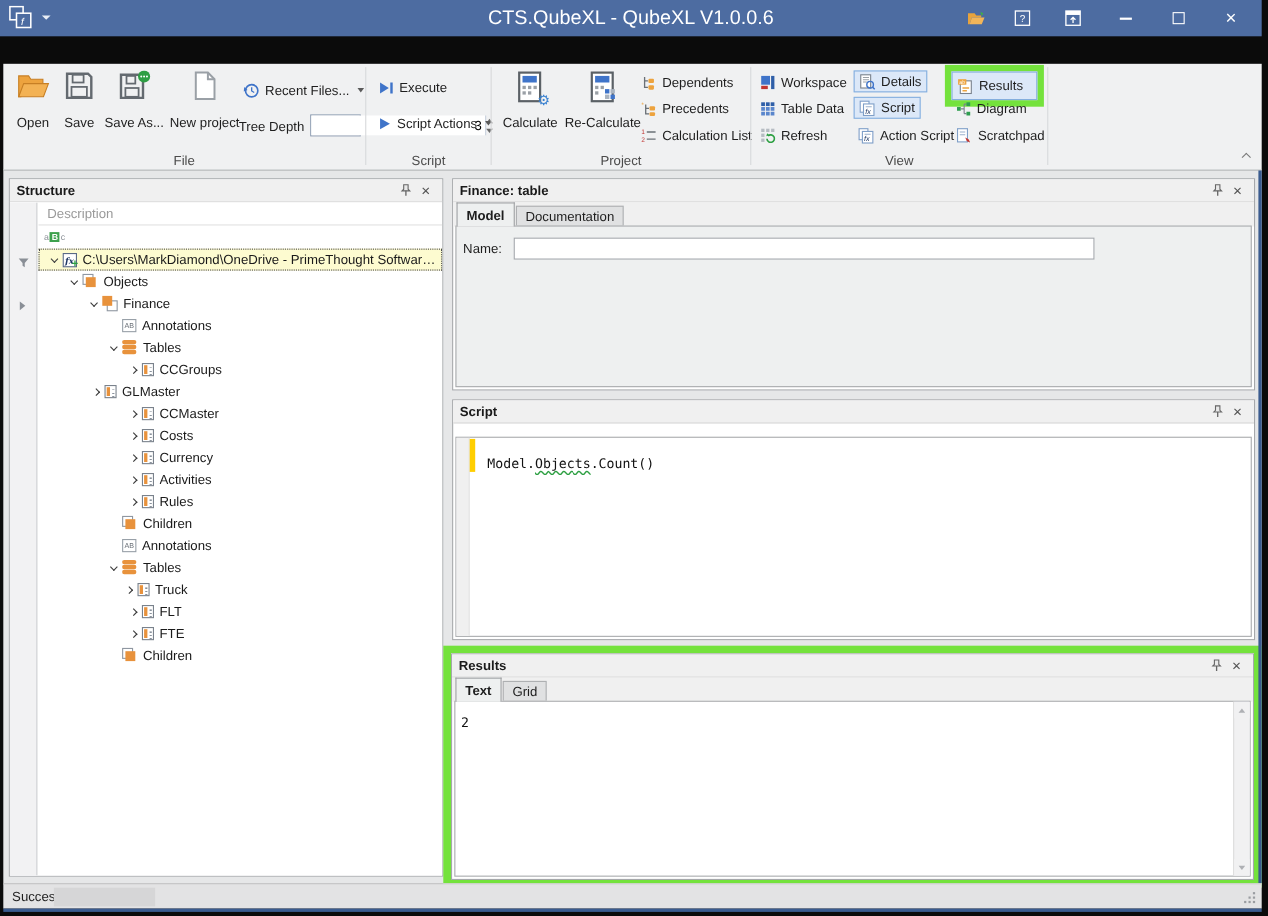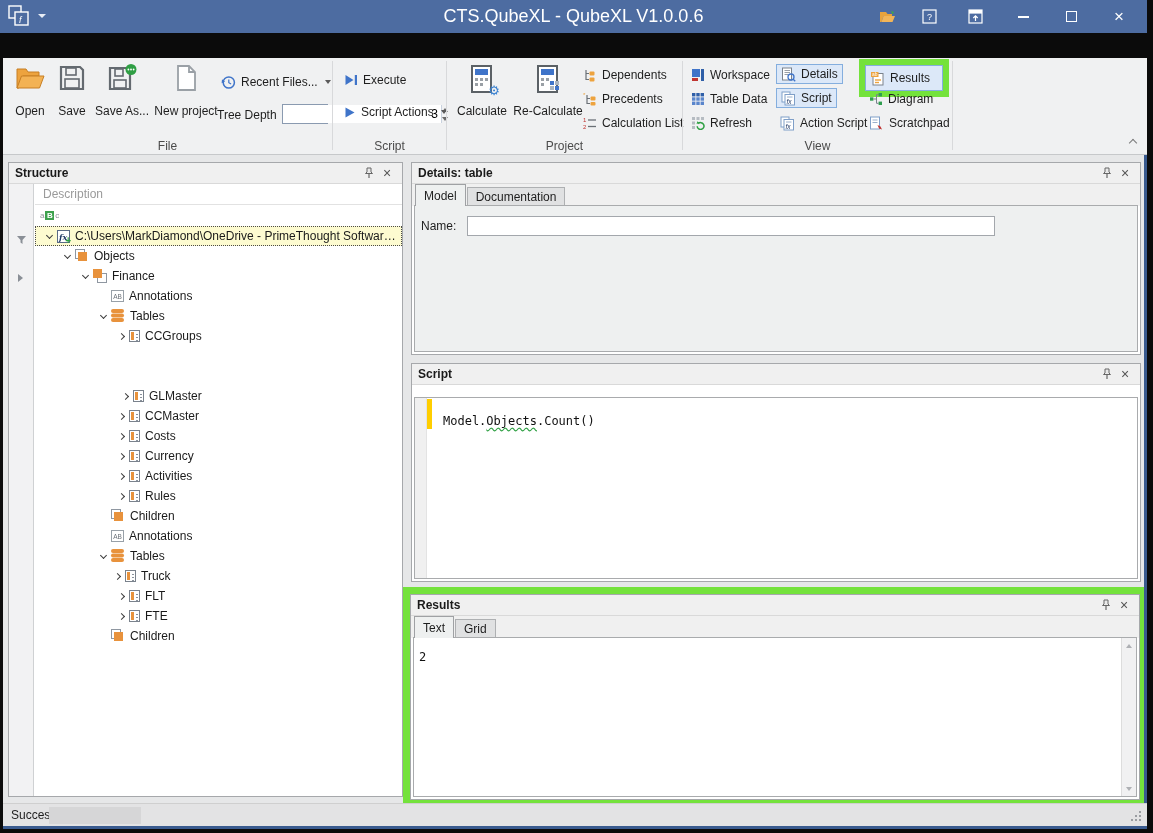--- a/index.html
+++ b/index.html
@@ -52,21 +52,21 @@
 
   .panel { position:absolute; background:#fff; border:1px solid #a6a8ab; display:flex; flex-direction:column; }
   .phead { height:21px; background:#f0f0f0; border-bottom:1px solid #d9d9d9; display:flex; align-items:center; padding:0 6px; flex:none; }
   .ptitle { font-weight:bold; font-size:12px; color:#1a1a1a; flex:1; }
   .pbtn { width:18px; height:18px; display:flex; align-items:center; justify-content:center; color:#555; }
   .pclose { font-size:14px; line-height:14px; color:#555; }
 
   .tabstrip { height:22px; display:flex; align-items:flex-end; padding-left:3px; flex:none; background:#f0f0f0; }
   .dtab { font-size:12px; color:#1e1e1e; padding:0 8px; height:19px; line-height:19px;
           background:#e0e1e2; border:1px solid #aeb0b2; margin-right:1px; }
-  .dtab.active { background:#eef0f0; border-color:#9fa1a4; height:22px; line-height:22px; border-bottom:none; position:relative; z-index:2; }
+  .dtab.active { background:#eef0f0; border-color:#9fa1a4; height:22px; line-height:22px; border-bottom:none; position:relative; z-index:2;font-weight:bold; }
   .pcontent { flex:1; margin:0 2px 2px 2px; border:1px solid #a9abad; position:relative; margin-top:-1px; }
 
   
   .s-body { flex:1; position:relative; background:#fff; overflow:hidden; }
   .s-ind { position:absolute; left:0; top:0; bottom:0; width:25px; background:#f2f2f3; border-right:1px solid #cfd1d3; }
   .s-content { position:absolute; left:26px; right:0; top:0; bottom:0; }
   .s-colhead { height:21px; border-bottom:1px solid #e2e2e2; display:flex; align-items:center; padding-left:8px;
                font-size:12px; color:#9a9a9a; }
   .s-filter { height:21px; display:flex; align-items:center; padding-left:5px; }
   .abc { display:inline-flex; align-items:center; }
@@ -544,21 +544,21 @@
                 <span class="tic ic-tables-group"></span>
                 <span class="tlabel">Tables</span>
               </div>
               <div class="tree-row" style="padding-left: 78px;">
                 <span class="expwrap">
                   <i class="exp right"></i>
                 </span>
                 <span class="tic ic-table"></span>
                 <span class="tlabel">CCGroups</span>
               </div>
-              <div class="tree-row" style="padding-left: 82px; margin-top: 40px;">
+              <div class="tree-row" style="padding-left: 44px;">
                 <span class="expwrap">
                   <i class="exp right"></i>
                 </span>
                 <span class="tic ic-table"></span>
                 <span class="tlabel">GLMaster</span>
               </div>
               <div class="tree-row" style="padding-left: 78px;">
                 <span class="expwrap">
                   <i class="exp right"></i>
                 </span>
@@ -636,21 +636,21 @@
                 <span class="tic ic-objects-group"></span>
                 <span class="tlabel">Children</span>
               </div>
             </div>
         </div>
       </div>
     </div>
 
     <div class="panel" style="left:408px;top:7px;width:730px;height:193px">
       <div class="phead">
-        <span class="ptitle">Details: table</span>
+        <span class="ptitle">Finance: table</span>
         <span class="pbtn">
           <svg width="10" height="12" viewBox="0 0 10 12">
               <path d="M3 1h4v4l1.5 1.5h-7L3 5z" fill="#e9e9e9" stroke="#666"></path>
               <line x1="5" y1="6.5" x2="5" y2="11" stroke="#666" stroke-width="1.2"></line>
             </svg>
         </span>
         <span class="pbtn pclose">×</span>
       </div>
       <div class="tabstrip">
         <span class="dtab active">Model</span>

